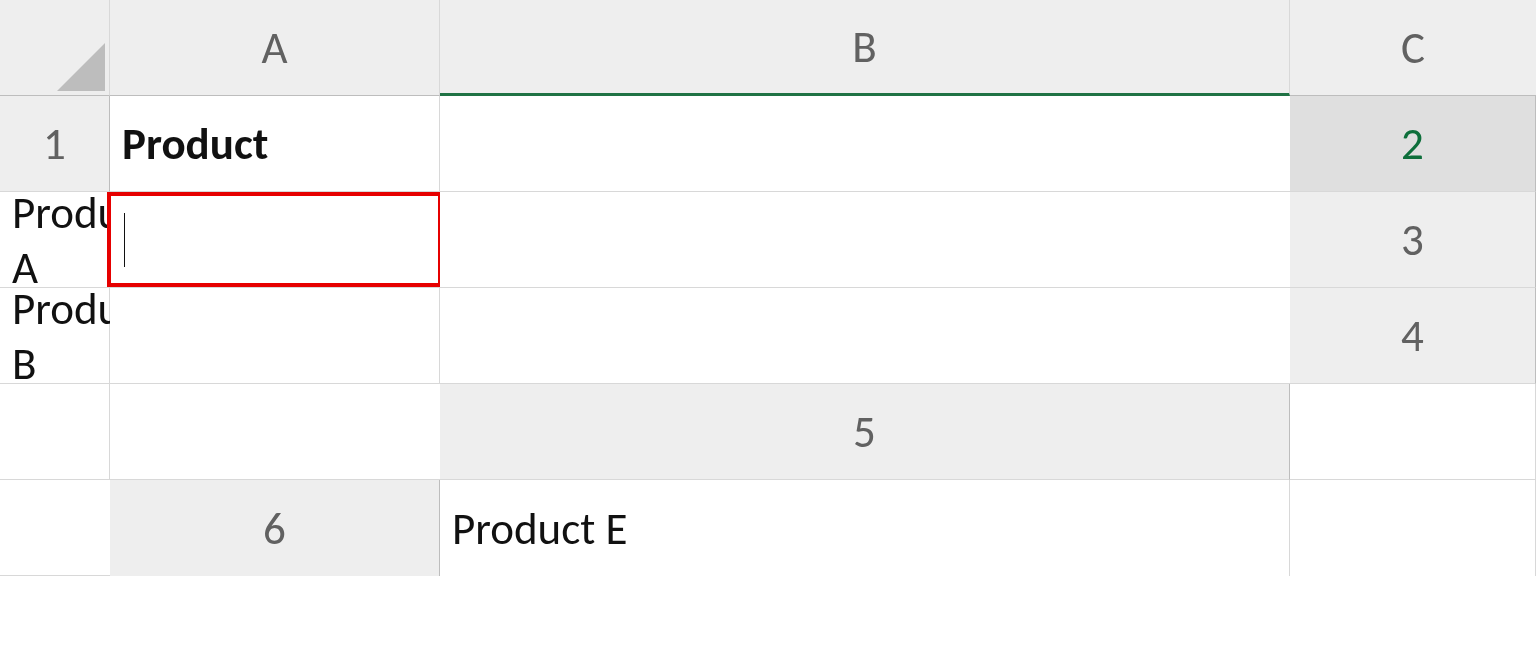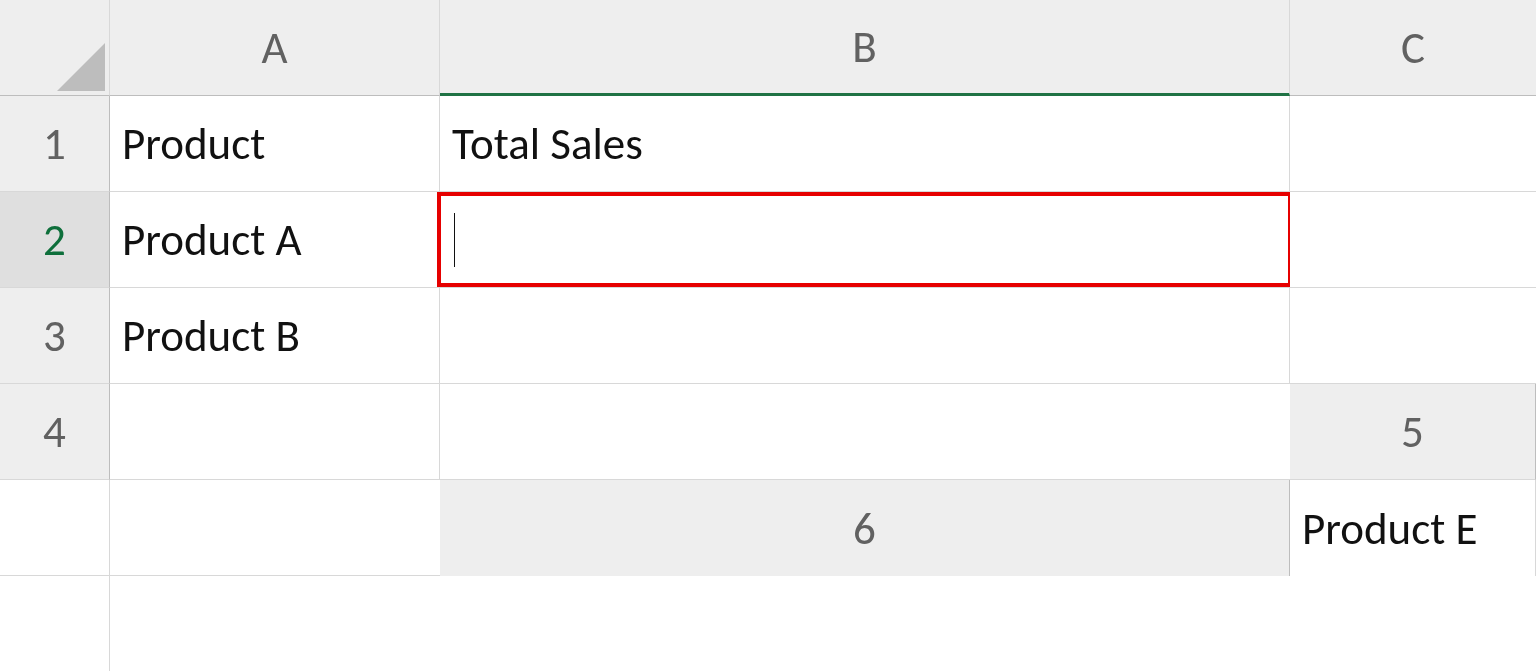--- a/index.html
+++ b/index.html
@@ -55,21 +55,21 @@
   .cell.rowhdr {
     background: #eeeeee;
     justify-content: center;
     color: #616161;
     border-right: 1px solid #bdbdbd;
   }
   .cell.rowhdr.active-row {
     background: #dfdfdf;
     color: #0e6f3b;
   }
-  .cell.bold { font-weight: 400; }
+  .cell.bold { font-weight: 700; }
   .cell.active-col-hdr {
     border-bottom: 3px solid #1f7244;
   }
   .cell.editing {
     
   }
   .red-outline {
     position: absolute;
     top: 0px;
     left: -3px;
@@ -94,21 +94,20 @@
 
 <div class="sheet">
 
   <div class="cell selectall"></div>
   <div class="cell colhdr">A</div>
   <div class="cell colhdr active-col-hdr">B</div>
   <div class="cell colhdr lastcol">C</div>
 
   <div class="cell rowhdr">1</div>
   <div class="cell bold">Product</div>
-  <div class="cell bold">Total Sales</div>
   <div class="cell lastcol"></div>
 
   <div class="cell rowhdr active-row">2</div>
   <div class="cell">Product A</div>
   <div class="cell editing">
       <span class="cursor-caret"></span>
     <div class="red-outline"></div>
   </div>
   <div class="cell lastcol"></div>
 

